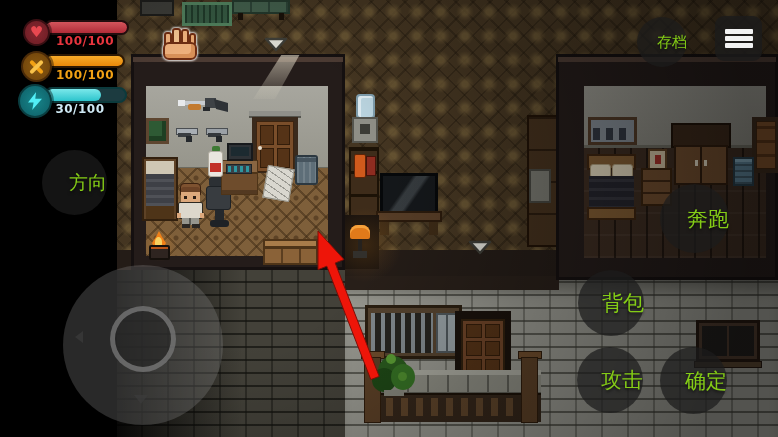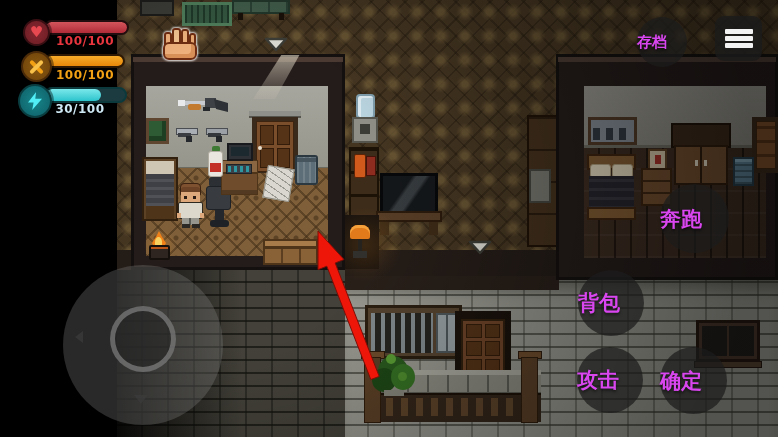--- a/index.html
+++ b/index.html
@@ -29,22 +29,22 @@
       repeating-linear-gradient(0deg, rgba(0,0,0,0) 0 11px, rgba(18,18,14,.7) 11px 13px),
       repeating-linear-gradient(90deg, rgba(0,0,0,0) 0 24px, rgba(18,18,14,.45) 24px 26px);}
   .wood{background-color:#3c2c21;
     background-image:
       repeating-linear-gradient(90deg, rgba(0,0,0,0) 0 14px, rgba(14,8,4,.6) 14px 16px),
       repeating-linear-gradient(0deg, rgba(255,255,255,.04) 0 2px, rgba(0,0,0,0) 2px 22px);}
   .roomwall{background:linear-gradient(#a7a69e,#96958b);box-shadow:inset 0 -3px 0 #6b6a60;}
   .frame{background:#241c1a;box-shadow:inset 0 0 0 3px #151010;}
   .framelite{background:#4c3b33;}
   
-  .cbtn{position:absolute;border-radius:50%;background:rgba(28,28,28,.72);color:#d946ef;
-        display:flex;align-items:center;justify-content:flex-start;font-weight:bold;
+  .cbtn{position:absolute;border-radius:50%;background:rgba(28,28,28,.72);color:#84cc16;
+        display:flex;align-items:center;justify-content:flex-end;font-weight:normal;
         text-shadow:0 2px 3px rgba(0,0,0,.55);cursor:pointer;box-sizing:border-box;}
   .statbar{position:absolute;border-radius:8px;border:2px solid rgba(26,10,10,.85);
            box-sizing:border-box;overflow:hidden;}
   .statfill{height:100%;border-radius:6px;}
   .badge{position:absolute;border-radius:50%;box-sizing:border-box;display:flex;
          align-items:center;justify-content:center;box-shadow:0 0 0 2px rgba(0,0,0,.4);}
   .stattext{position:absolute;font-size:12px;font-weight:bold;text-align:center;width:70px;
             text-shadow:0 1px 1px rgba(0,0,0,.7);letter-spacing:0.5px;}
   .hbar{width:28px;height:5px;background:#f2f2f2;border-radius:1px;margin:2px 0;}
   .panelgrid{display:grid;gap:3px;padding:3px;box-sizing:border-box;}
@@ -276,20 +276,23 @@
       <span>存档</span>
     </div>
   <div class="abs" style="left:715px;top:16px;width:47px;height:45px;background:rgba(28,28,28,.8);border-radius:9px;display:flex;flex-direction:column;align-items:center;justify-content:center;cursor:pointer;">
     <div>
       <div class="hbar"></div>
       <div class="hbar"></div>
       <div class="hbar"></div>
     </div>
   </div>
 
+  <div class="cbtn" style="left:42px;top:150px;width:65px;height:65px;font-size:19px;">
+      <span>方向</span>
+    </div>
   <div class="abs" style="left:63px;top:265px;width:160px;height:160px;border-radius:50%;background:rgba(135,135,135,.30);">
     <div class="abs" style="left:47px;top:41px;width:66px;height:66px;border-radius:50%;background:rgba(35,35,35,.55);border:5px solid rgba(155,155,155,.55);box-sizing:border-box;"></div>
     <div class="abs" style="left:12px;top:66px;width:0;height:0;border-top:6px solid transparent;border-bottom:6px solid transparent;border-right:8px solid rgba(60,60,60,.7);"></div>
     <div class="abs" style="left:71px;top:130px;width:0;height:0;border-left:7px solid transparent;border-right:7px solid transparent;border-top:9px solid rgba(60,60,60,.7);"></div>
   </div>
 
   <div class="cbtn" style="left:660px;top:184px;width:69px;height:69px;font-size:21px;">
       <span>奔跑</span>
     </div>
   <div class="cbtn" style="left:578px;top:270px;width:66px;height:66px;font-size:21px;">

